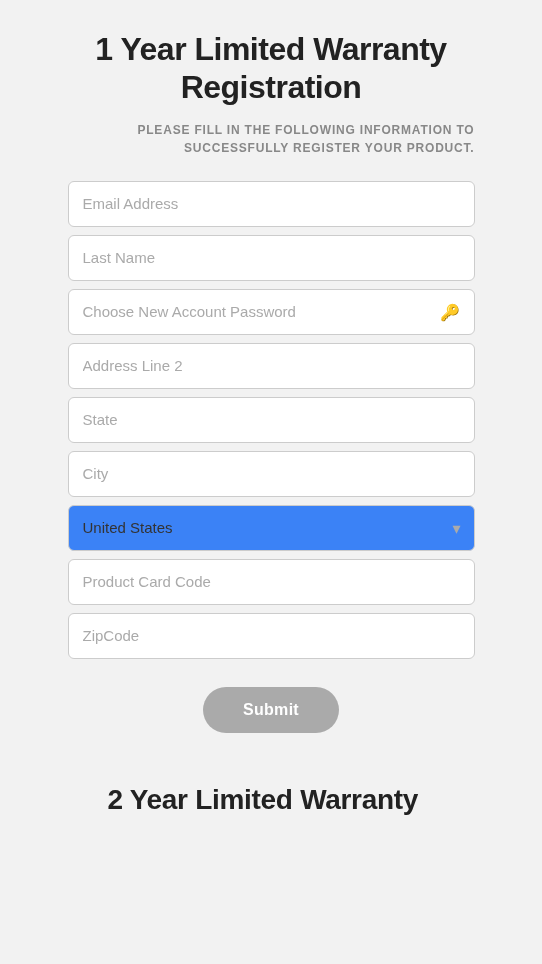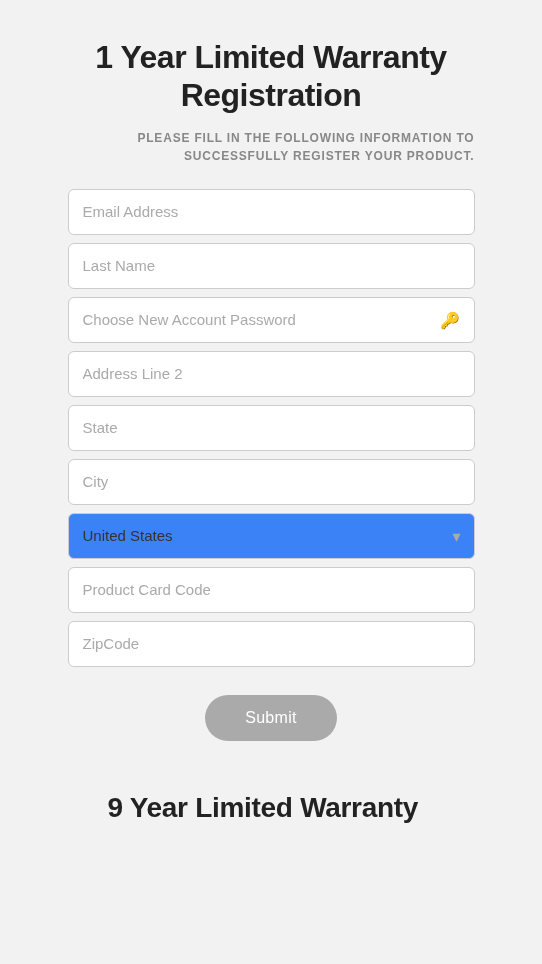--- a/index.html
+++ b/index.html
@@ -14,21 +14,21 @@
       width: 542px;
       min-height: 964px;
       display: flex;
       flex-direction: column;
       align-items: center;
     }
 
     .page-container {
       width: 447px;
       background-color: #f2f2f2;
-      padding: 38px 20px 40px 20px;
+      padding: 30px 20px 40px 20px;
       display: flex;
       flex-direction: column;
       align-items: center;
     }
 
     .title {
       font-size: 32px;
       font-weight: 700;
       color: #222222;
       text-align: center;
@@ -117,21 +117,21 @@
       pointer-events: none;
     }
 
     .submit-btn {
       background-color: #aaaaaa;
       color: #ffffff;
       border: none;
       border-radius: 24px;
       padding: 14px 40px;
       font-size: 16px;
-      font-weight: 400;
+      font-weight: 700;
       cursor: pointer;
       margin-top: 20px;
       letter-spacing: 0.3px;
     }
 
     .bottom-section {
       margin-top: 50px;
       width: 100%;
       display: flex;
       justify-content: flex-start;
@@ -202,16 +202,16 @@
       <input class="form-input" type="text" placeholder="ZipCode" style="">
     </div>
 
     <div style="display:flex; justify-content:center; width:100%;">
       <button class="submit-btn">Submit</button>
     </div>
 
   </div>
 
   <div class="bottom-section">
-    <h2 class="bottom-title">9 Year Limited Warranty</h2>
+    <h2 class="bottom-title">2 Year Limited Warranty</h2>
   </div>
 
 </div>
 
 </body></html>

